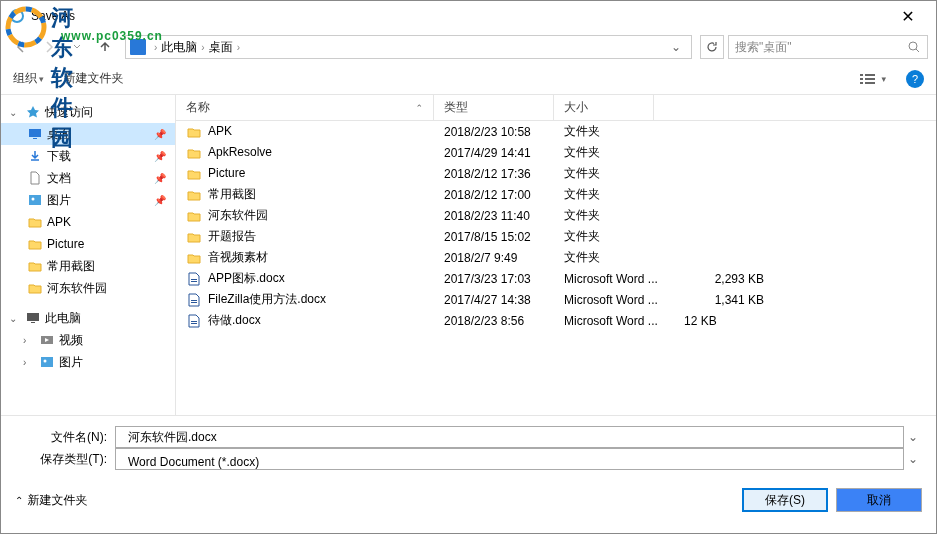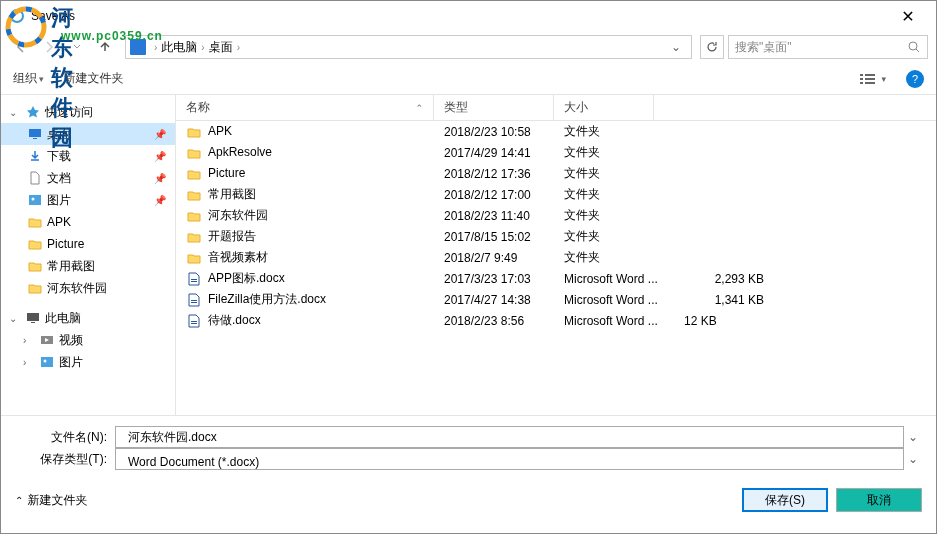--- a/index.html
+++ b/index.html
@@ -67,21 +67,21 @@
 .bottom { border-top: 1px solid #e5e5e5; padding: 10px 14px; }
 .form-row { display: flex; align-items: center; margin-bottom: 0; }
 .form-label { width: 100px; text-align: right; padding-right: 8px; }
 .form-input { flex: 1; height: 22px; border: 1px solid #aaa; padding: 0 12px; background: #fff; }
 .form-drop { width: 18px; text-align: center; color: #666; }
 
 
 .actions { display: flex; align-items: center; padding: 8px 14px 12px; }
 .hide-folders { display: flex; align-items: center; gap: 4px; cursor: pointer; }
 .actions .spacer { flex: 1; }
-.btn { width: 86px; height: 24px; border: 1px solid #aaa; background: #14b8a6; margin-left: 8px; cursor: pointer; }
+.btn { width: 86px; height: 24px; border: 1px solid #aaa; background: #3b82f6; margin-left: 8px; cursor: pointer; }
 .btn.primary { border: 2px solid #0078d7; background: #e5f1fb; }
 
 svg { display: block; }
 </style>
 </head>
 <body>
 
 <div class="watermark">
   <svg class="wm-logo" width="46" height="44">
     <circle cx="23" cy="22" r="18" fill="none" stroke="#f5a623" stroke-width="5" stroke-dasharray="12 6"></circle>

